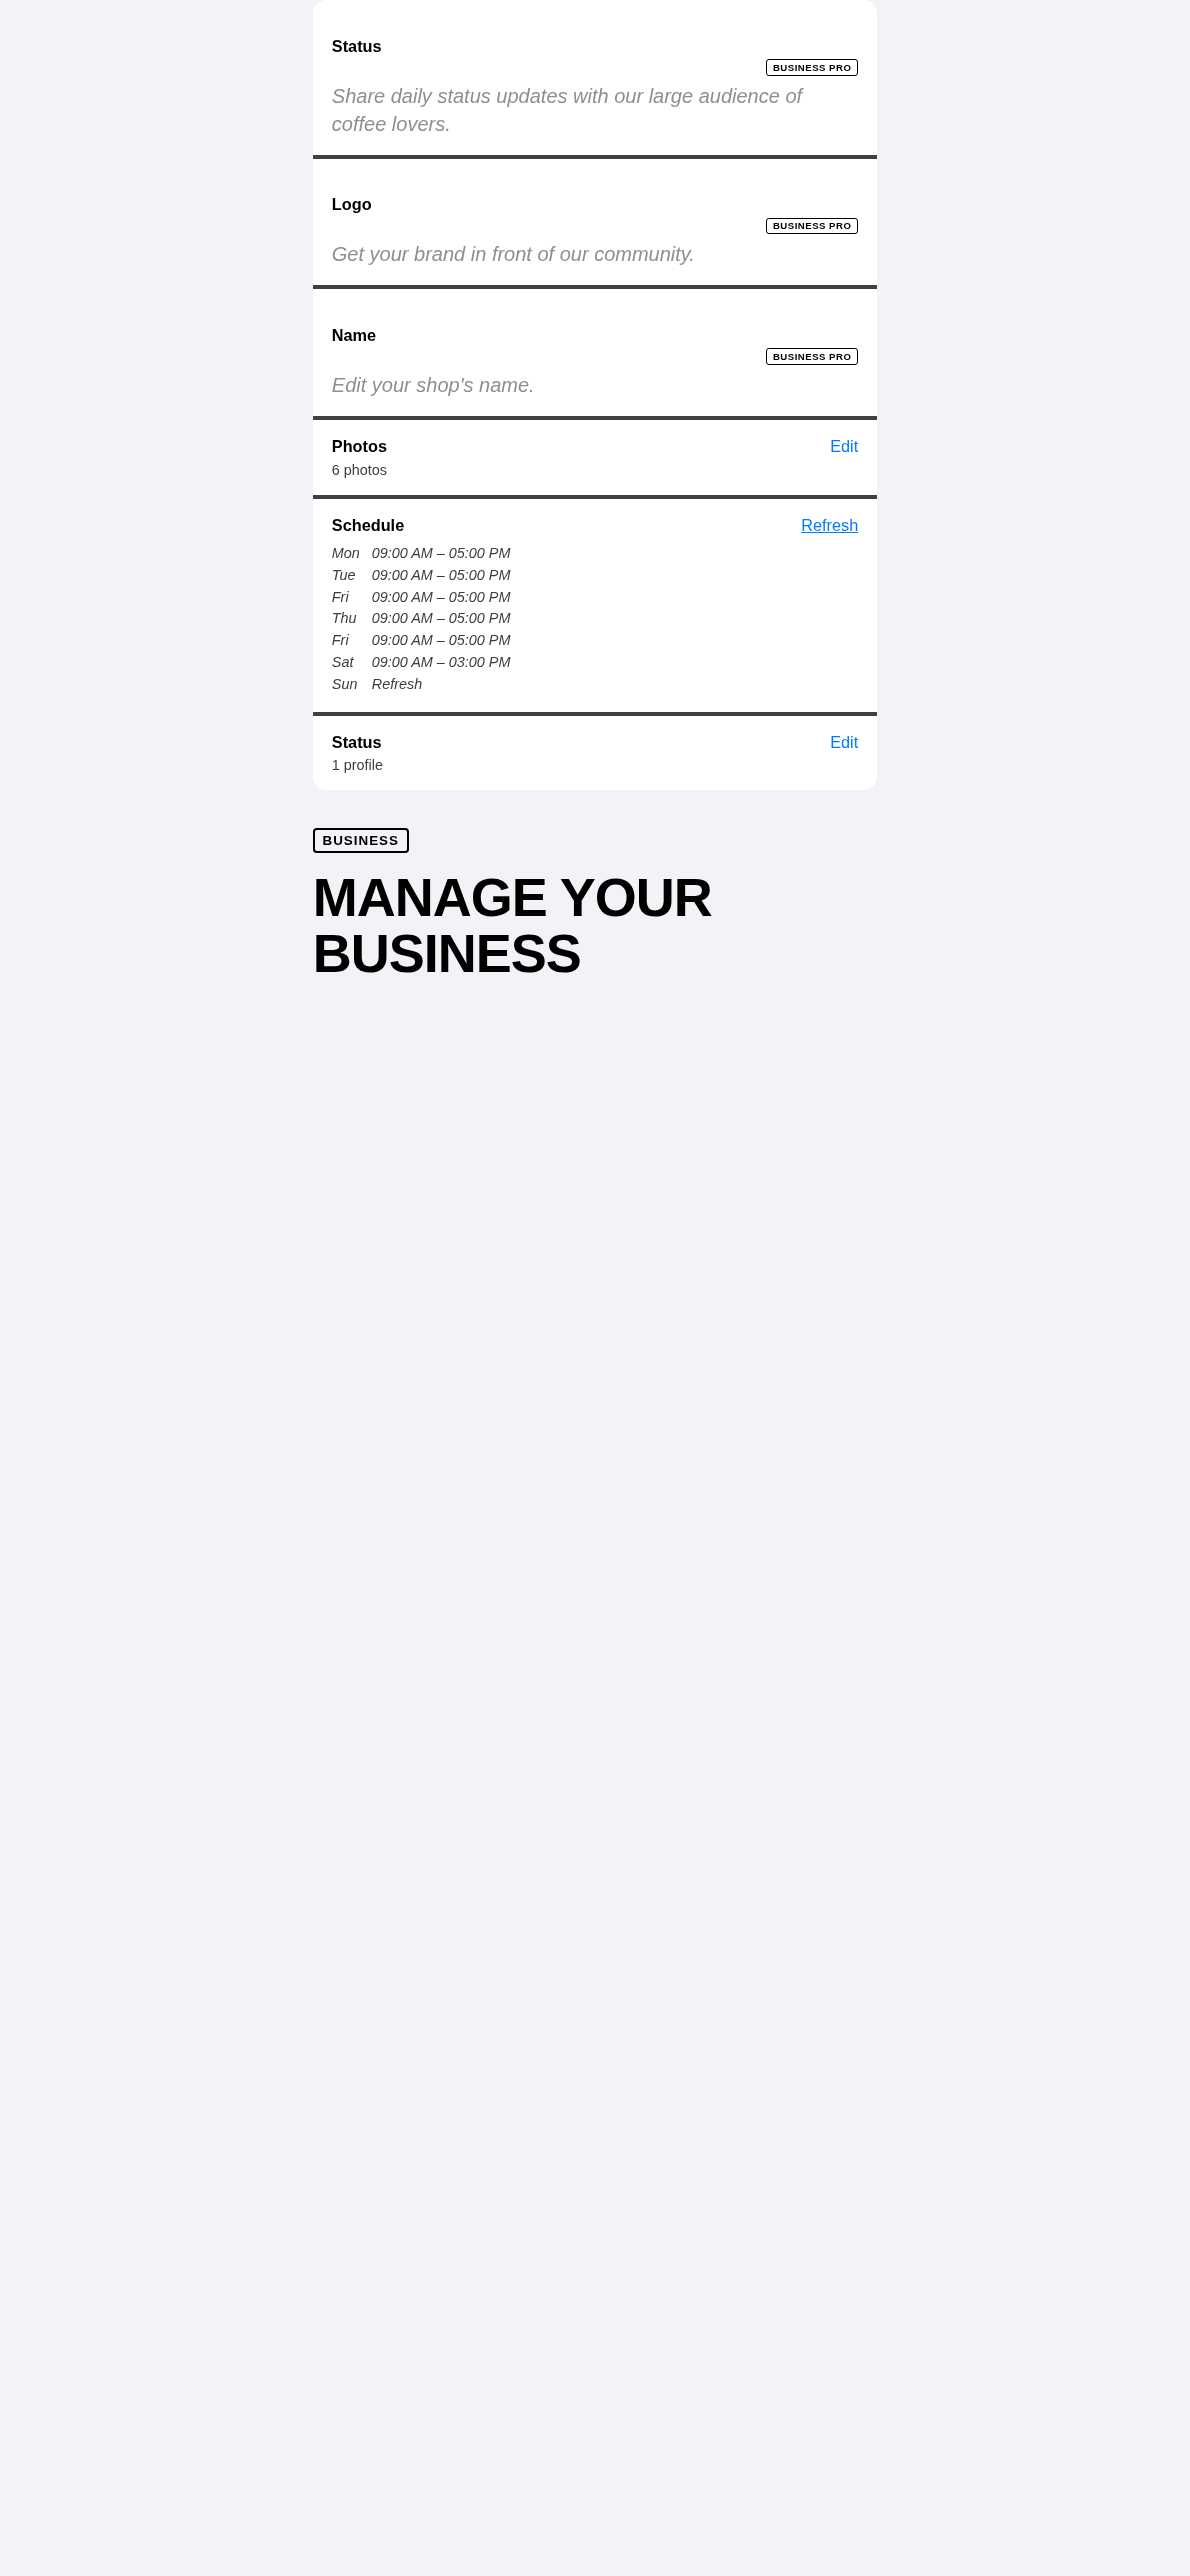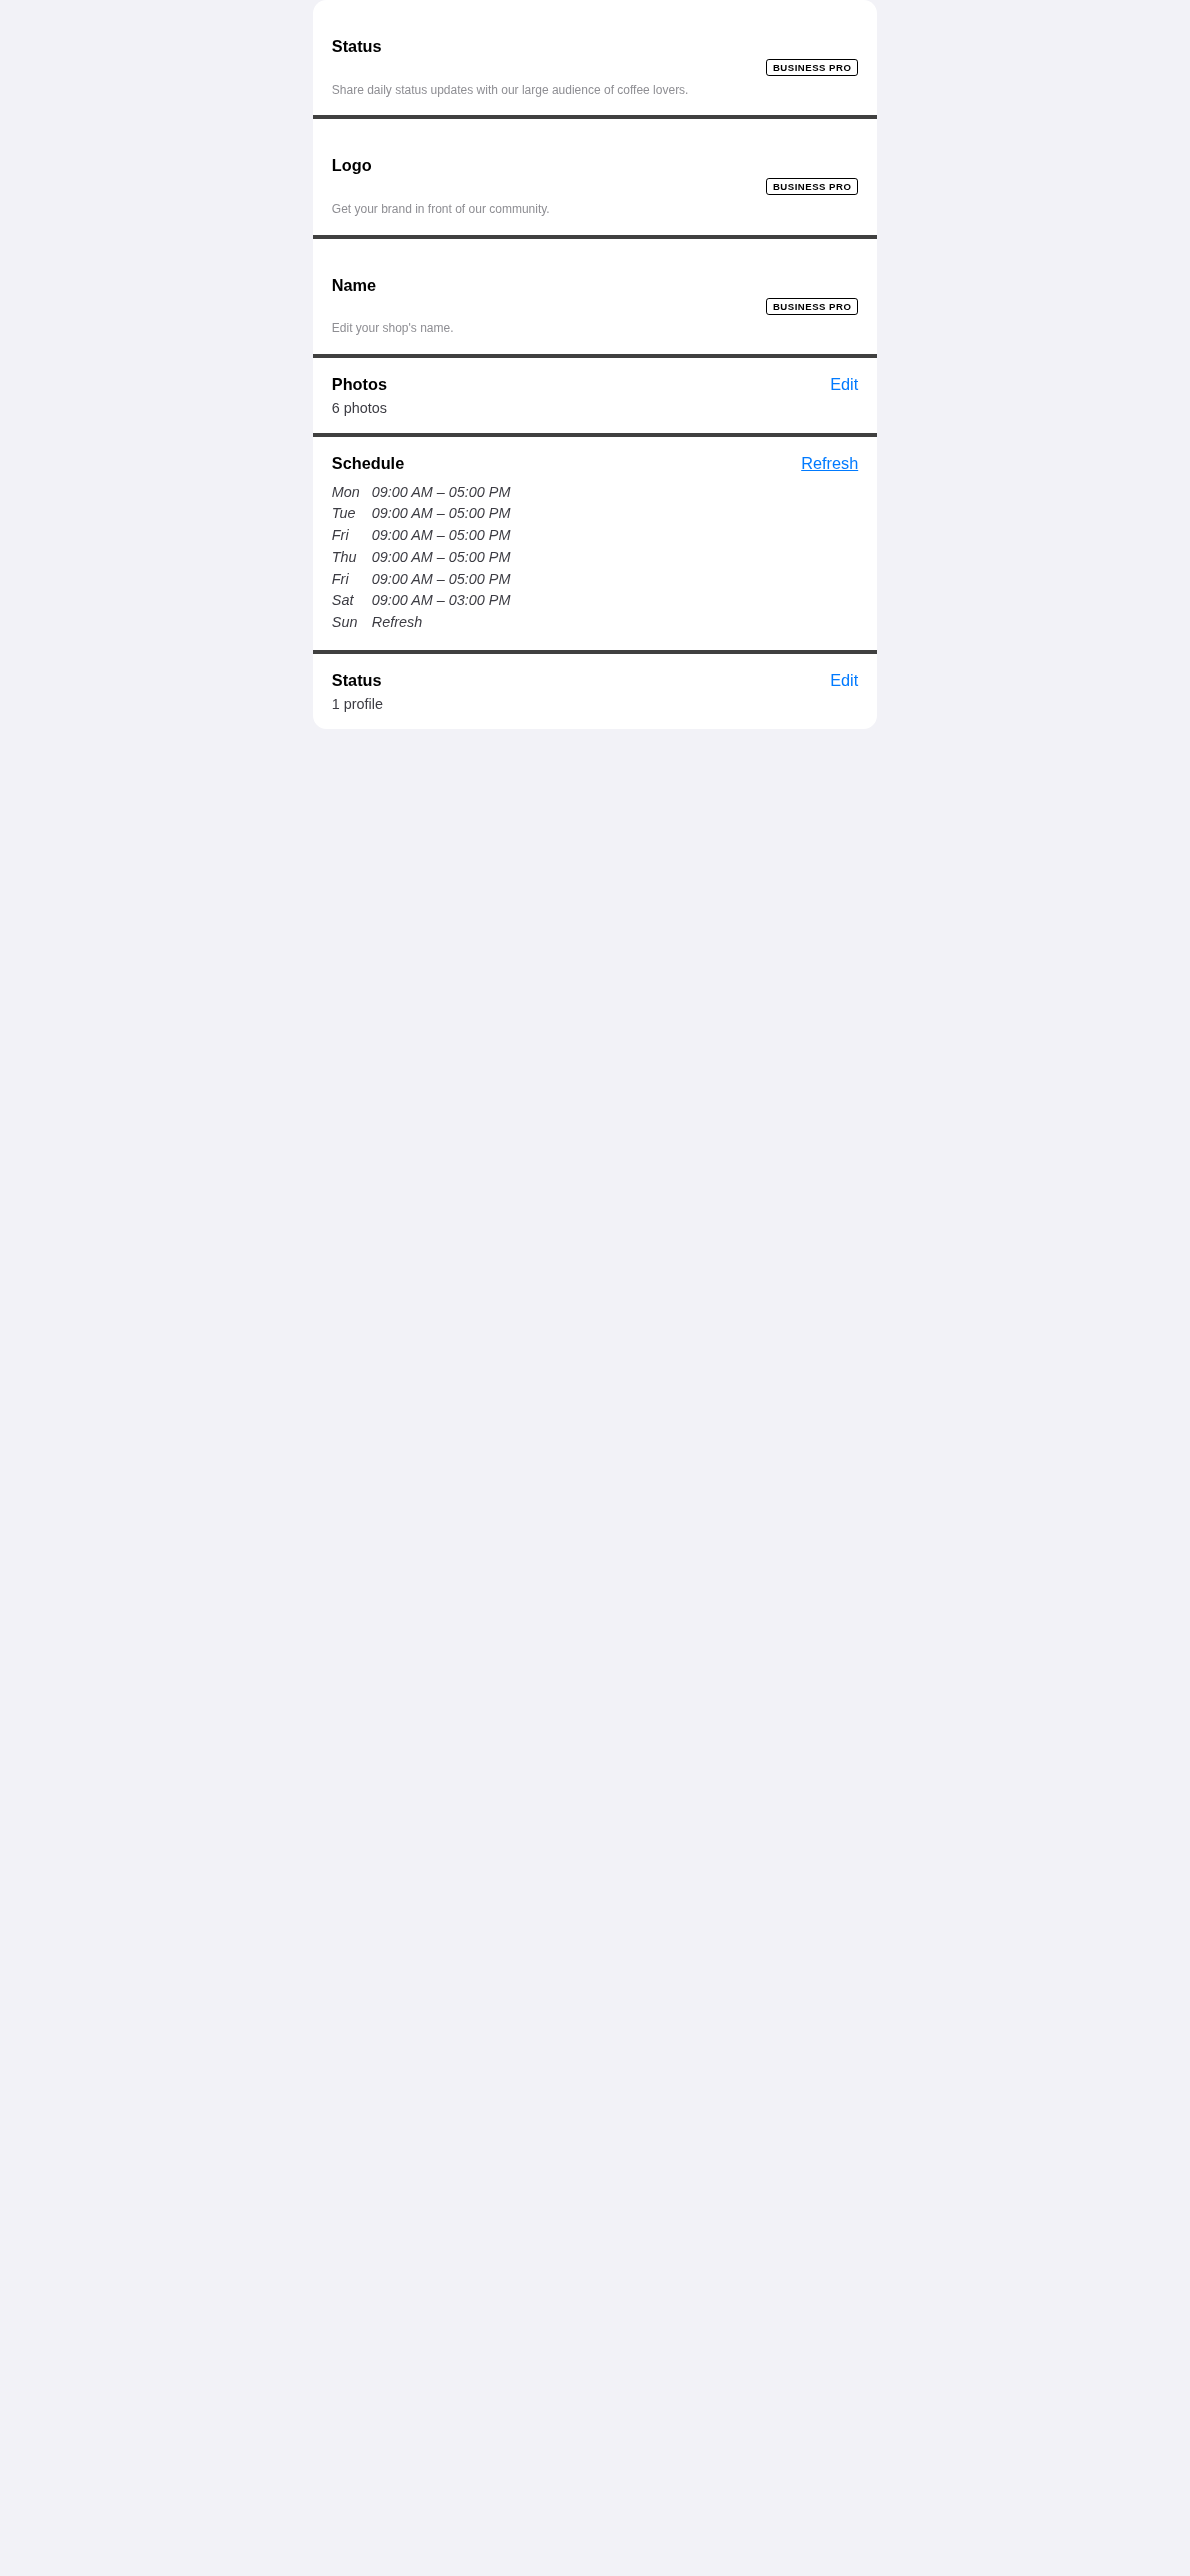--- a/index.html
+++ b/index.html
@@ -77,22 +77,23 @@
 
     .refresh-link {
       font-size: 16.3px;
       color: #007aff;
       font-weight: 400;
       text-decoration: underline;
       cursor: pointer;
     }
 
     .row-description {
-      font-size: 12px;
+      font-size: 20px;
       color: #8e8e93;
+      font-style: italic;
       line-height: 1.4;
     }
 
     .row-value {
       font-size: 14.4px;
       color: #3c3c43;
       margin-top: 3.8px;
     }
 
     
@@ -230,17 +231,23 @@
     <div class="card-row">
       <div class="row-header">
         <span class="row-title">Status</span>
         <a class="edit-link">Edit</a>
       </div>
       <p class="row-value">1 profile</p>
     </div>
 
   </div>
 
+  <div class="business-section">
+    <div class="business-label-badge">BUSINESS</div>
+    <div class="business-main-title">
+      <span>MANAGE YOUR BUSINESS</span>
+    </div>
+  </div>
 
   <div class="bottom-spacer"></div>
 
 </div>
 
 
 </body></html>

